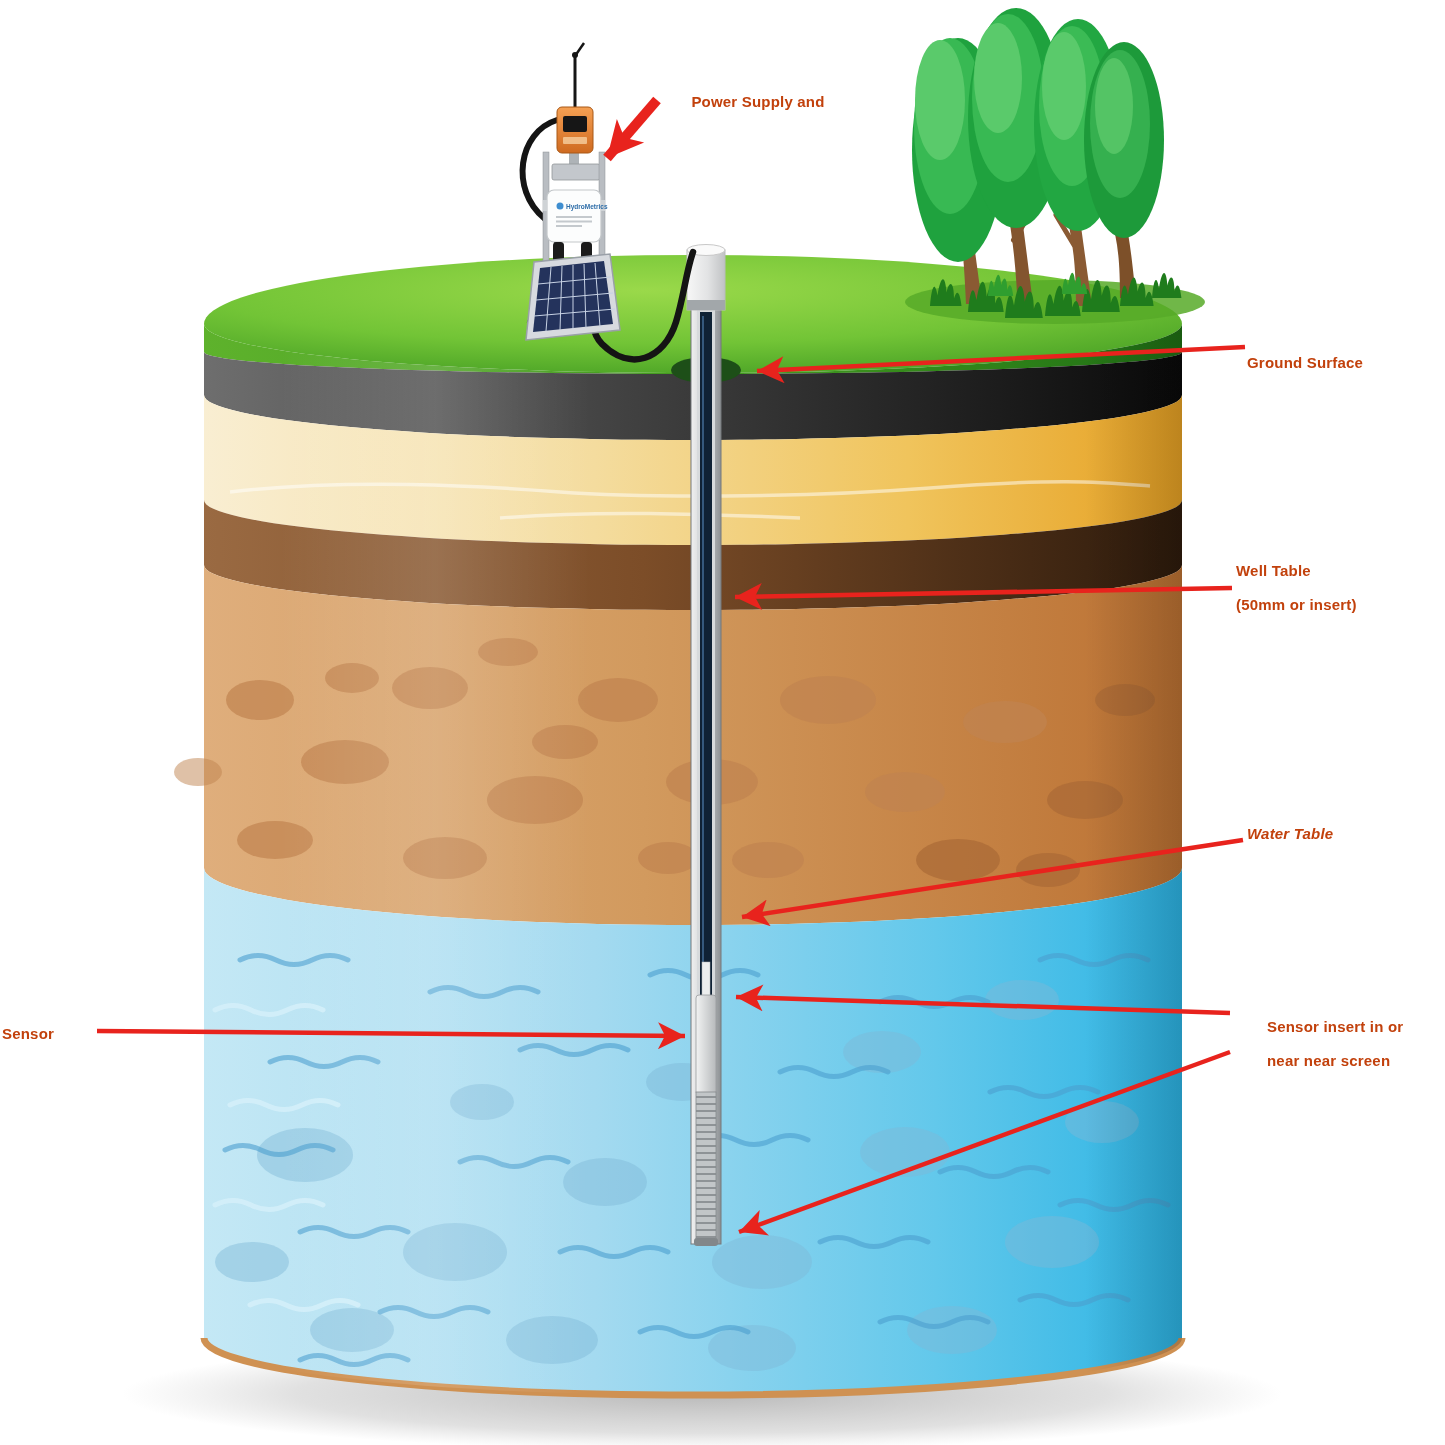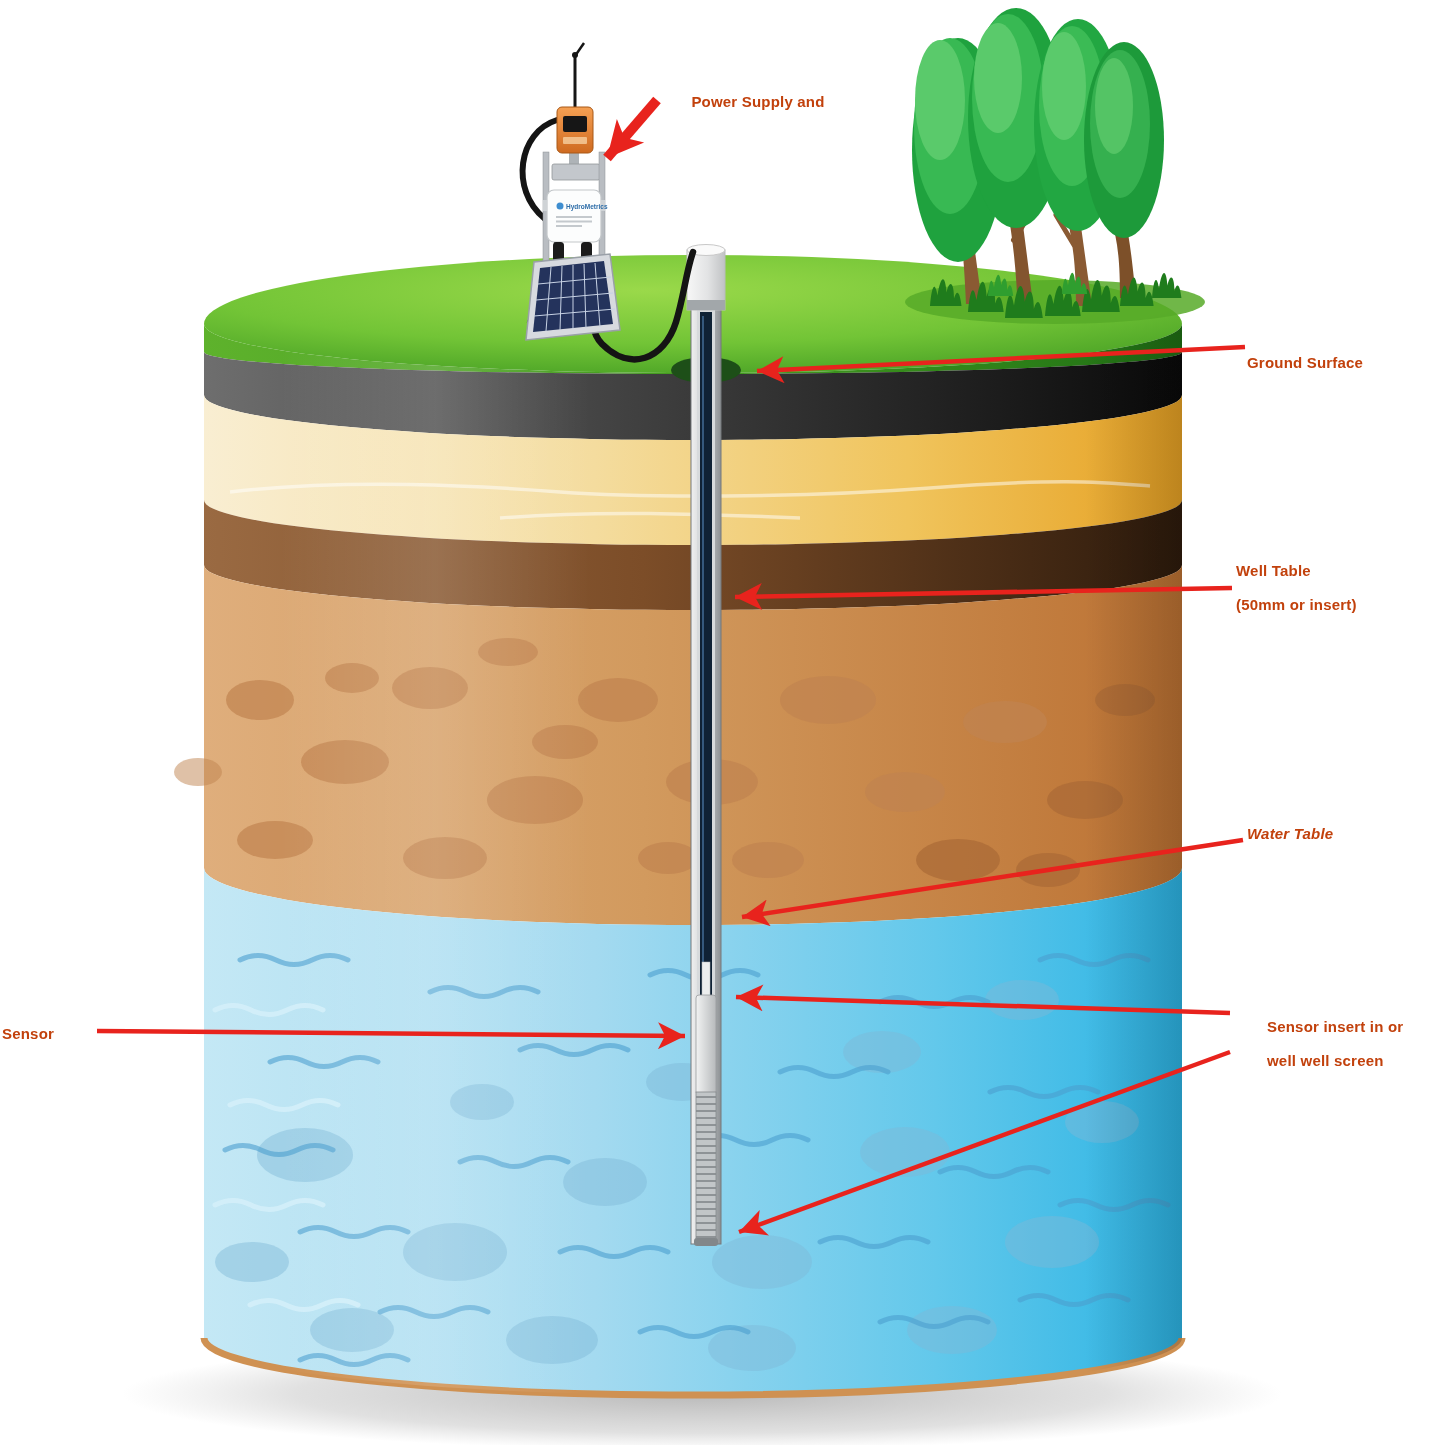--- a/index.html
+++ b/index.html
@@ -316,16 +316,16 @@
   <span>(50mm or insert)</span>
 </div>
 <div class="label" style="left:1247px;top:817px;font-style:italic;">
   <span>Water Table</span>
 </div>
 <div class="label" style="left:2px;top:1017px;">
   <span>Sensor</span>
 </div>
 <div class="label" style="left:1237px;top:1010px;margin-left:30px;">
   <span>Sensor insert in or</span>
-  <span>well well screen</span>
+  <span>near near screen</span>
 </div>
 
 </div>
 
 </body></html>

